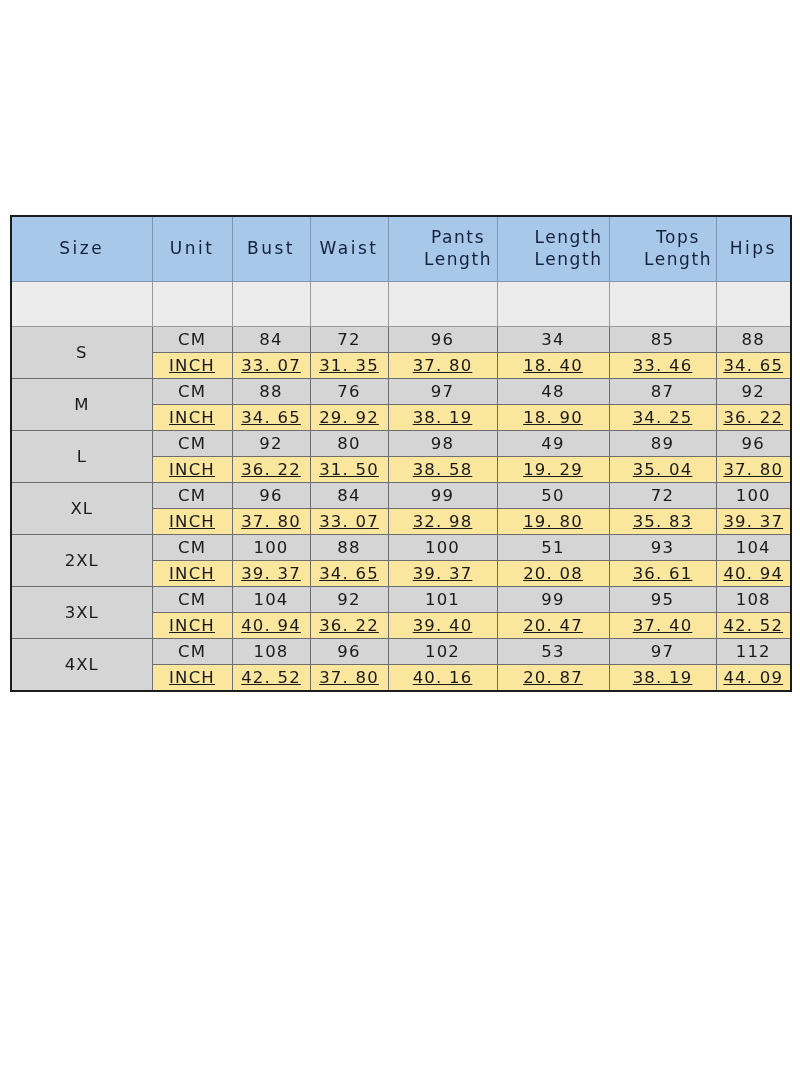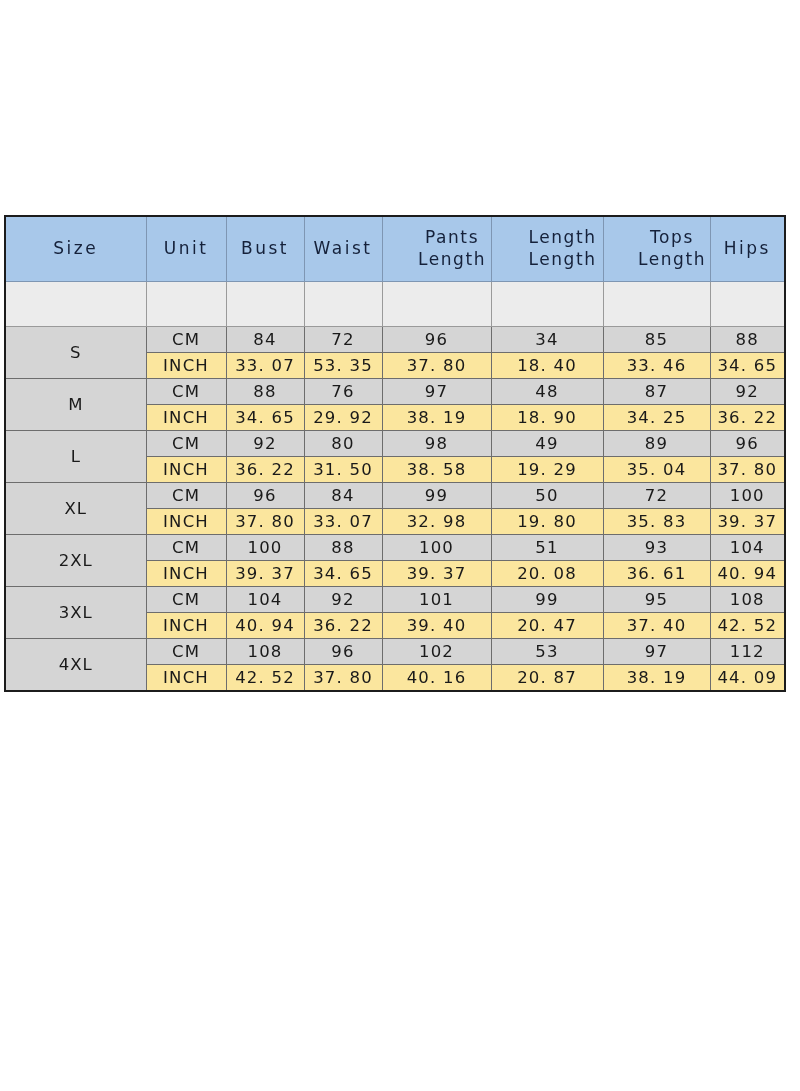--- a/index.html
+++ b/index.html
@@ -10,21 +10,21 @@
   body {
     width: 800px;
     height: 1091px;
     font-family: "DejaVu Sans", "Liberation Sans", sans-serif;
     position: relative;
     overflow: hidden;
   }
 
   #chart-wrap {
     position: absolute;
-    left: 4px;
+    left: 10px;
     top: 215px;
     width: 696px;
   }
 
   table.size-chart {
     border-collapse: collapse;
     table-layout: fixed;
     width: 780px;
     border: 2px solid #1c1c1c;
   }
@@ -83,20 +83,21 @@
   
   tr.cm-row td {
     background: #d5d5d5;
     height: 25px;
     font-size: 16.5px;
   }
   tr.inch-row td {
     background: #fbe69e;
     height: 25px;
     font-size: 16.5px;
+    text-decoration: underline;
   }
   td.unit-cell {
     font-size: 15px;
     letter-spacing: 1.2px;
   }
   td.val-cell {
     letter-spacing: 1.2px;
   }
 </style>
 </head>
@@ -160,21 +161,21 @@
           <td class="val-cell">84</td>
           <td class="val-cell">72</td>
           <td class="val-cell">96</td>
           <td class="val-cell">34</td>
           <td class="val-cell">85</td>
           <td class="val-cell">88</td>
         </tr>
         <tr class="inch-row">
           <td class="unit-cell">INCH</td>
           <td class="val-cell">33. 07</td>
-          <td class="val-cell">53. 35</td>
+          <td class="val-cell">31. 35</td>
           <td class="val-cell">37. 80</td>
           <td class="val-cell">18. 40</td>
           <td class="val-cell">33. 46</td>
           <td class="val-cell">34. 65</td>
         </tr>
         <tr class="cm-row">
           <td class="size-cell" rowspan="2">M</td>
           <td class="unit-cell">CM</td>
           <td class="val-cell">88</td>
           <td class="val-cell">76</td>

